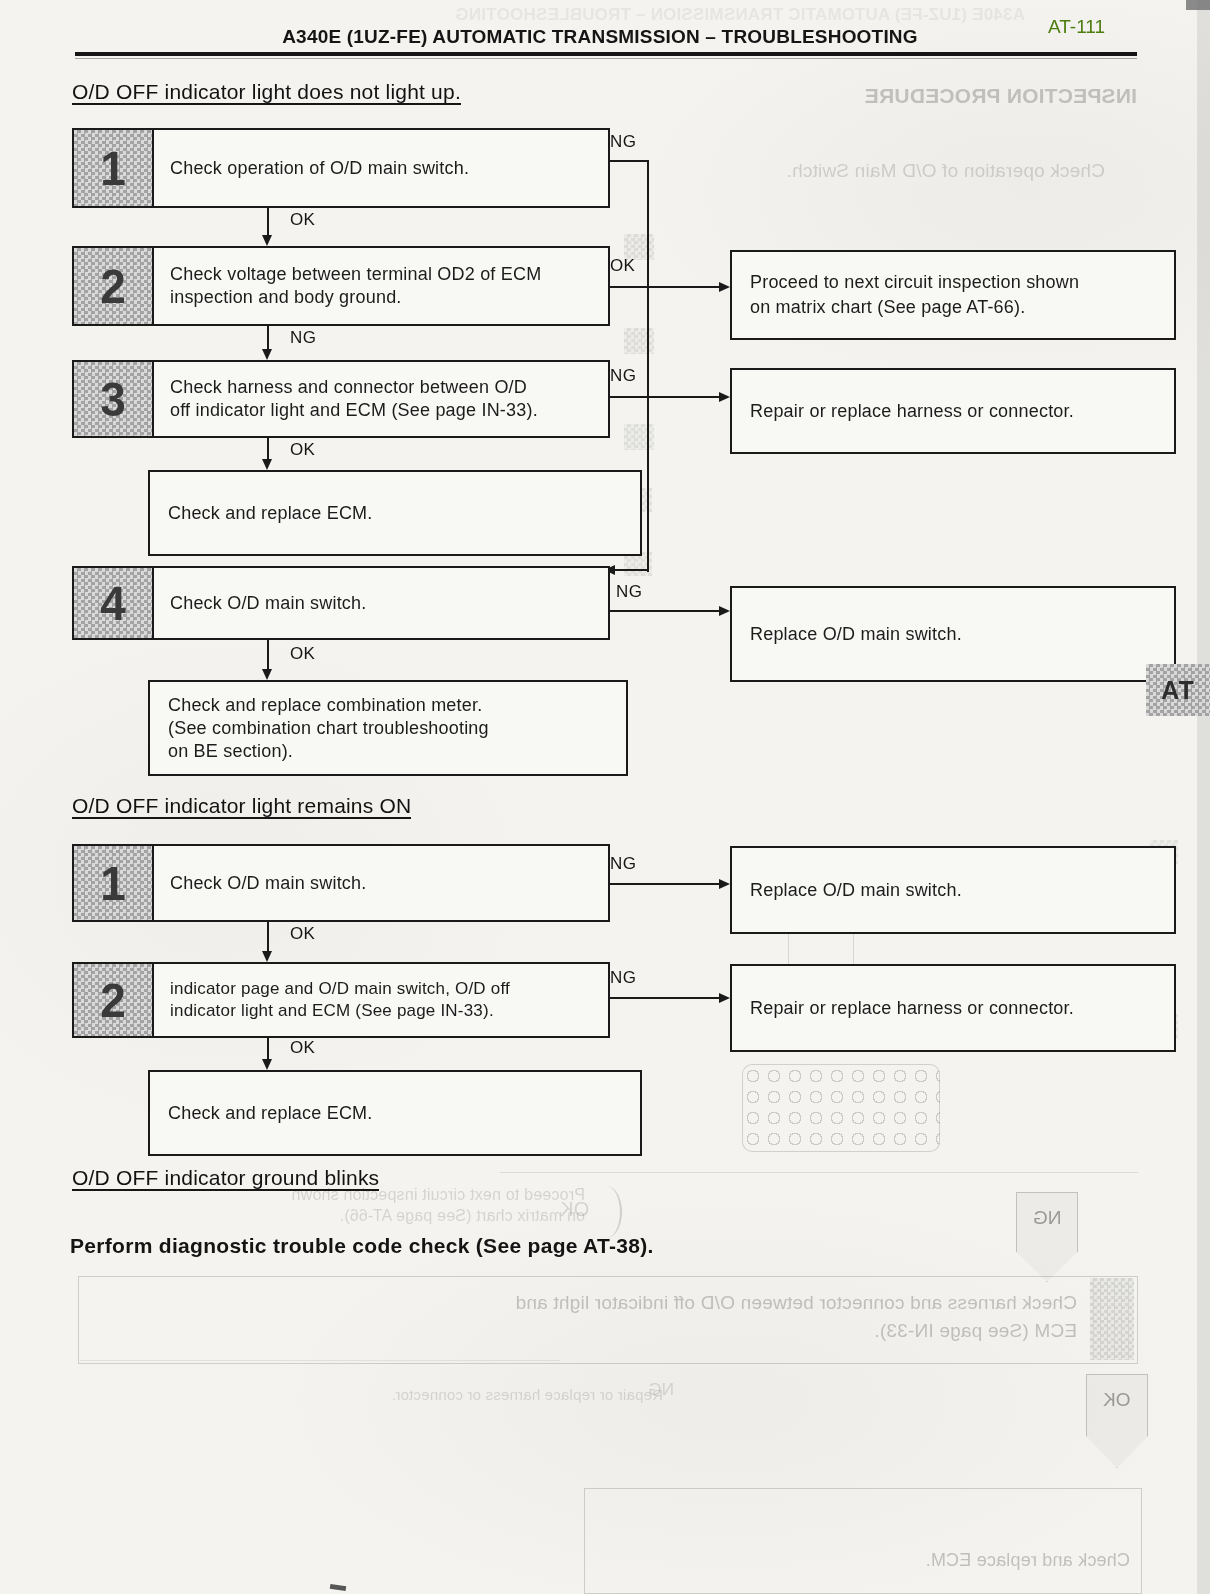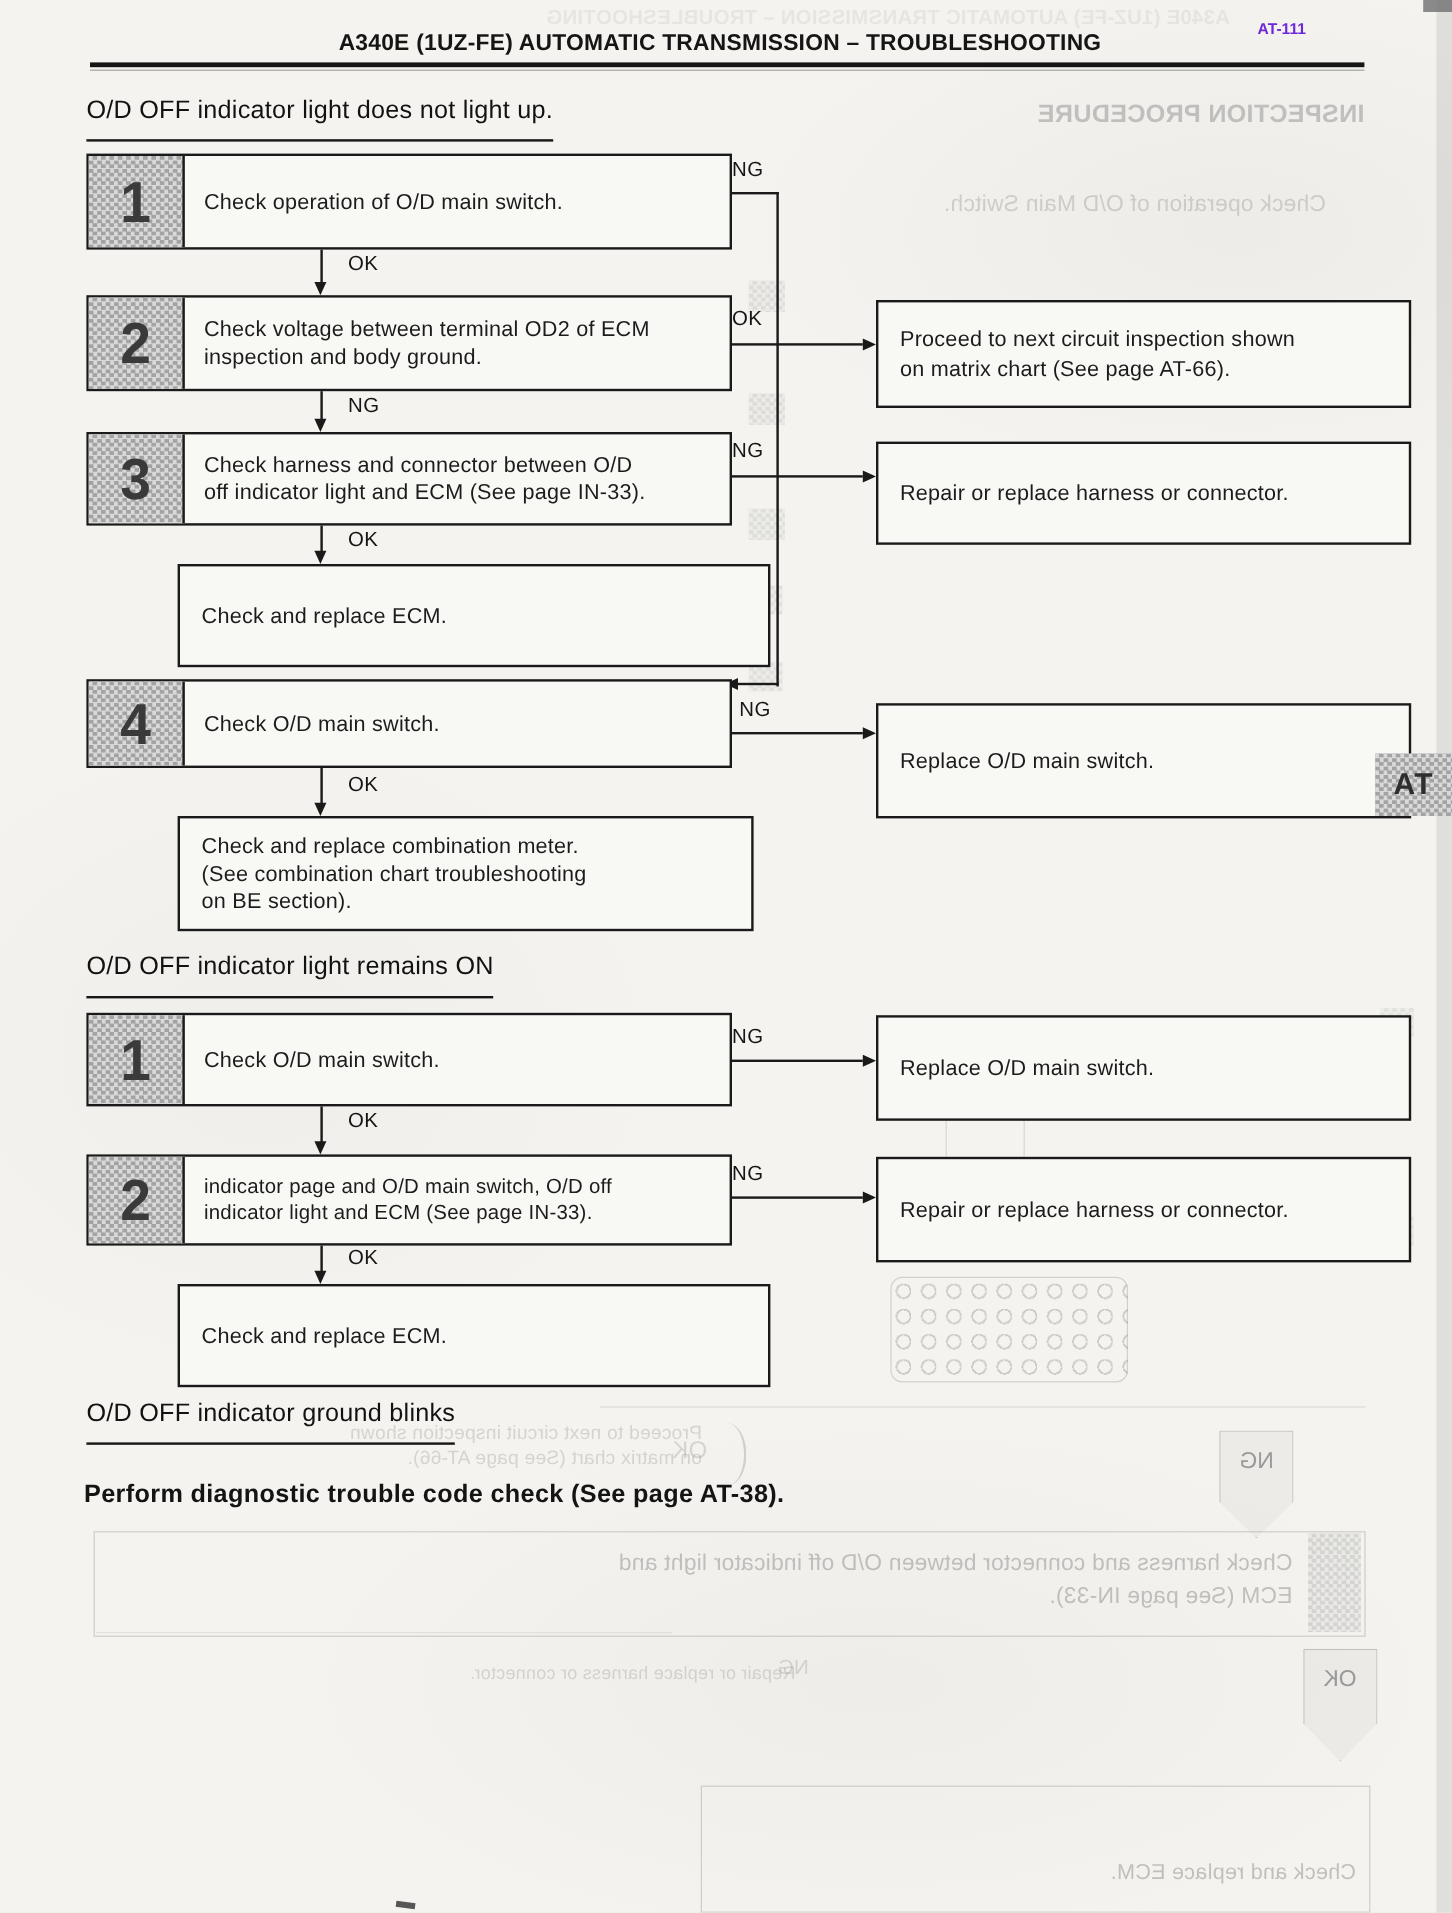--- a/index.html
+++ b/index.html
@@ -5,24 +5,24 @@
   html,body{margin:0;padding:0;background:#e8e8e4}
   #page{position:relative;width:1210px;height:1594px;margin:0 auto;background:#f4f3ef;
         font-family:"Liberation Sans","DejaVu Sans",sans-serif;color:#1c1c1c;overflow:hidden}
   #page::before{content:"";position:absolute;inset:0;pointer-events:none;background:
     radial-gradient(ellipse 600px 300px at 85% 12%, rgba(120,120,120,.06), transparent 70%),
     radial-gradient(ellipse 500px 400px at 18% 55%, rgba(120,120,120,.04), transparent 70%),
     radial-gradient(ellipse 700px 320px at 60% 88%, rgba(120,120,120,.05), transparent 70%)}
   .abs{position:absolute}
   
   .hdr-title{position:absolute;font-weight:700;font-size:19px;letter-spacing:.2px;text-align:center;color:#151515}
-  .hdr-num{position:absolute;font-weight:700;font-size:13px;color:#6d28d9}
+  .hdr-num{position:absolute;font-weight:400;font-size:19px;color:#4d7c0f}
   .rule{position:absolute;background:#151515}
   .sec-title{position:absolute;font-size:21px;color:#121212;letter-spacing:.2px;z-index:3}
-  .sec-title span{border-bottom:2px solid #161616;padding-bottom:13px}
+  .sec-title span{border-bottom:2px solid #161616;padding-bottom:0}
   .stepbox{position:absolute;left:72px;width:534px;border:2px solid #1a1a1a;background:#f8f8f5;display:flex;z-index:3}
   .numcell{flex:0 0 78px;border-right:2px solid #1a1a1a;background-color:#c4c4c4;
            background-image:repeating-conic-gradient(#a3a3a3 0% 25%,#d9d9d9 0% 50%);background-size:7px 7px;
            display:flex;align-items:center;justify-content:center}
   .numcell span{font-size:46px;font-weight:700;color:#3a3a3a;transform:scaleY(1.05)}
   .steptext{flex:1;display:flex;flex-direction:column;justify-content:center;
             padding:6px 12px 6px 16px;font-size:18px;line-height:23px;letter-spacing:.2px}
   .steptext.sm{font-size:17px;line-height:22px}
   .plainbox{position:absolute;border:2px solid #1a1a1a;background:#f8f8f5;display:flex;flex-direction:column;
             justify-content:center;padding:6px 18px;font-size:18px;line-height:24px;letter-spacing:.2px;z-index:3}
@@ -254,17 +254,17 @@
   <div class="arrR" style="left:719px;top:993px"></div>
   <div class="plainbox" style="left:730px;top:964px;width:406px;height:72px">
     <div>Repair or replace harness or connector.</div>
   </div>
 
   <div class="sec-title" style="left:72px;top:1166px">
     <span>O/D OFF indicator ground blinks</span>
   </div>
   <div class="bold-line" style="left:70px;top:1234px">Perform diagnostic trouble code check (See page AT-38).</div>
 
-  <div class="hatch sidetab" style="left:1146px;top:628px;width:64px;height:52px">
+  <div class="hatch sidetab" style="left:1146px;top:664px;width:64px;height:52px">
     <span>AT</span>
   </div>
 
 </div>
 
 </body></html>

